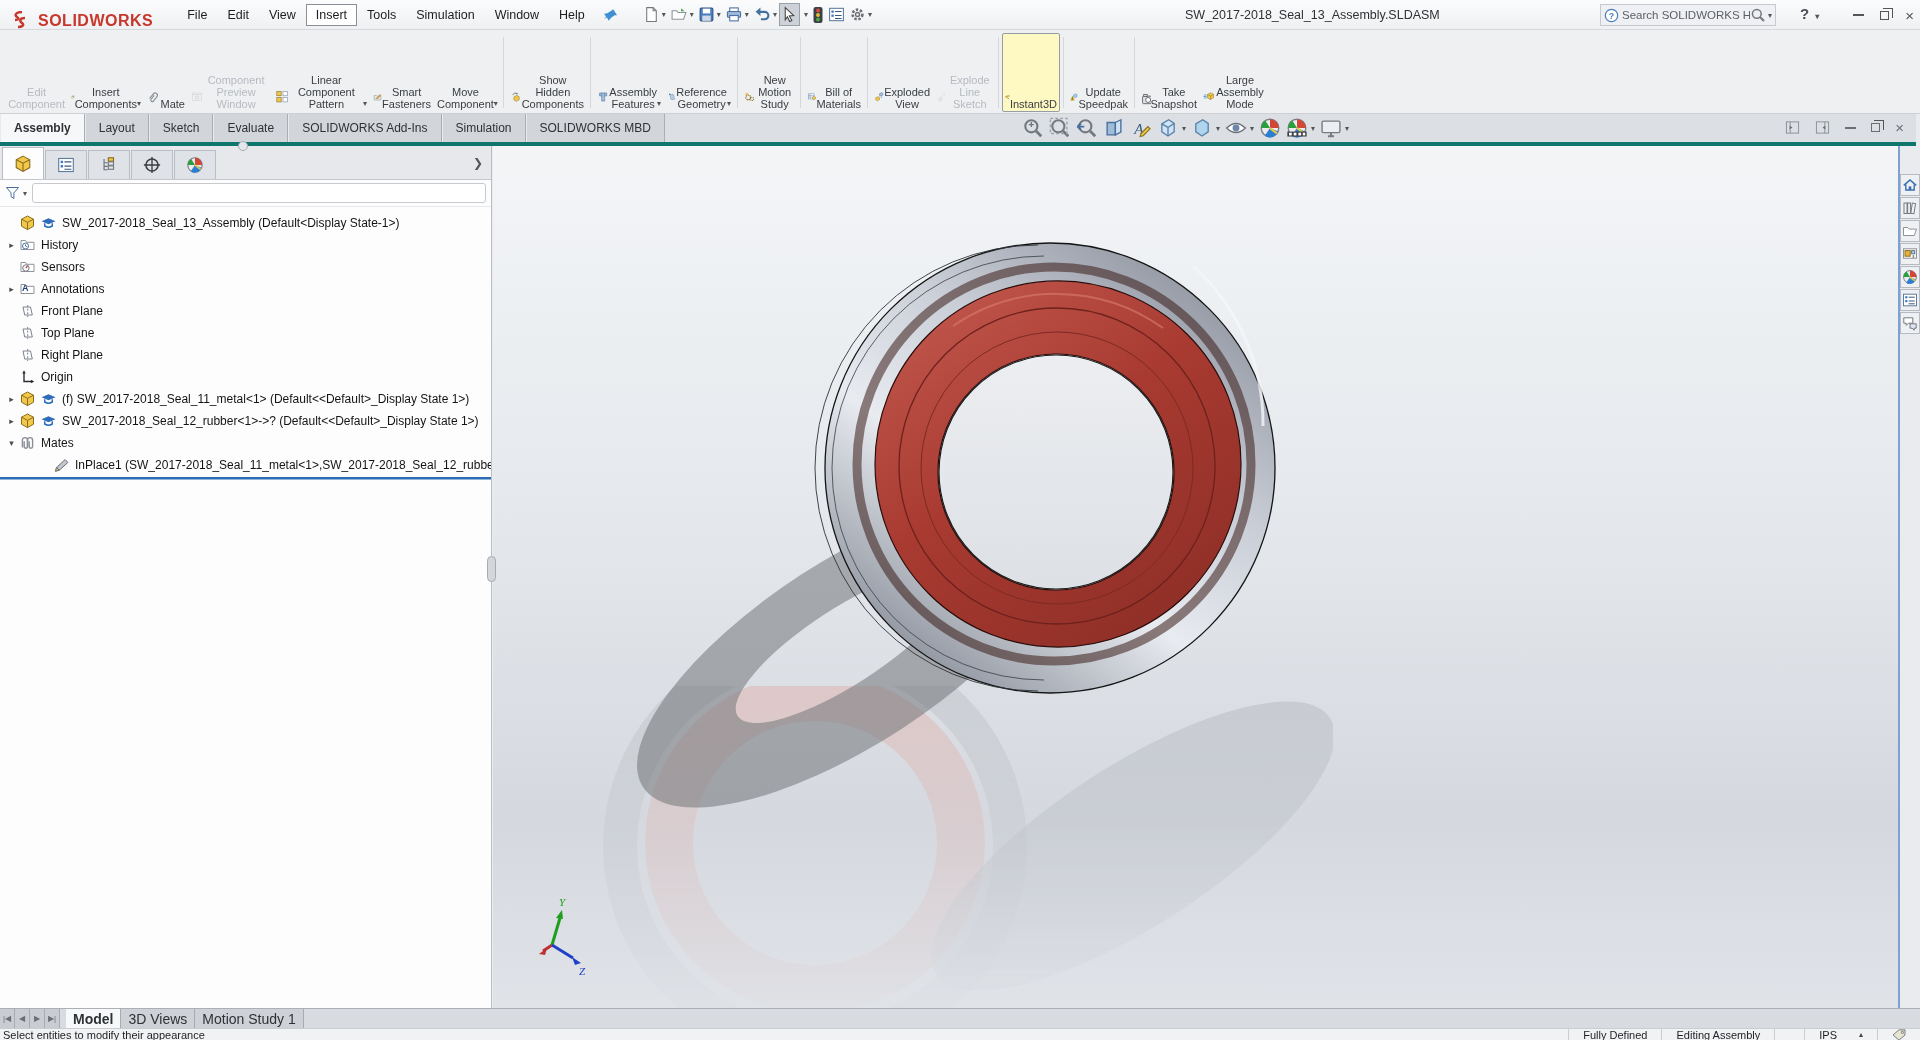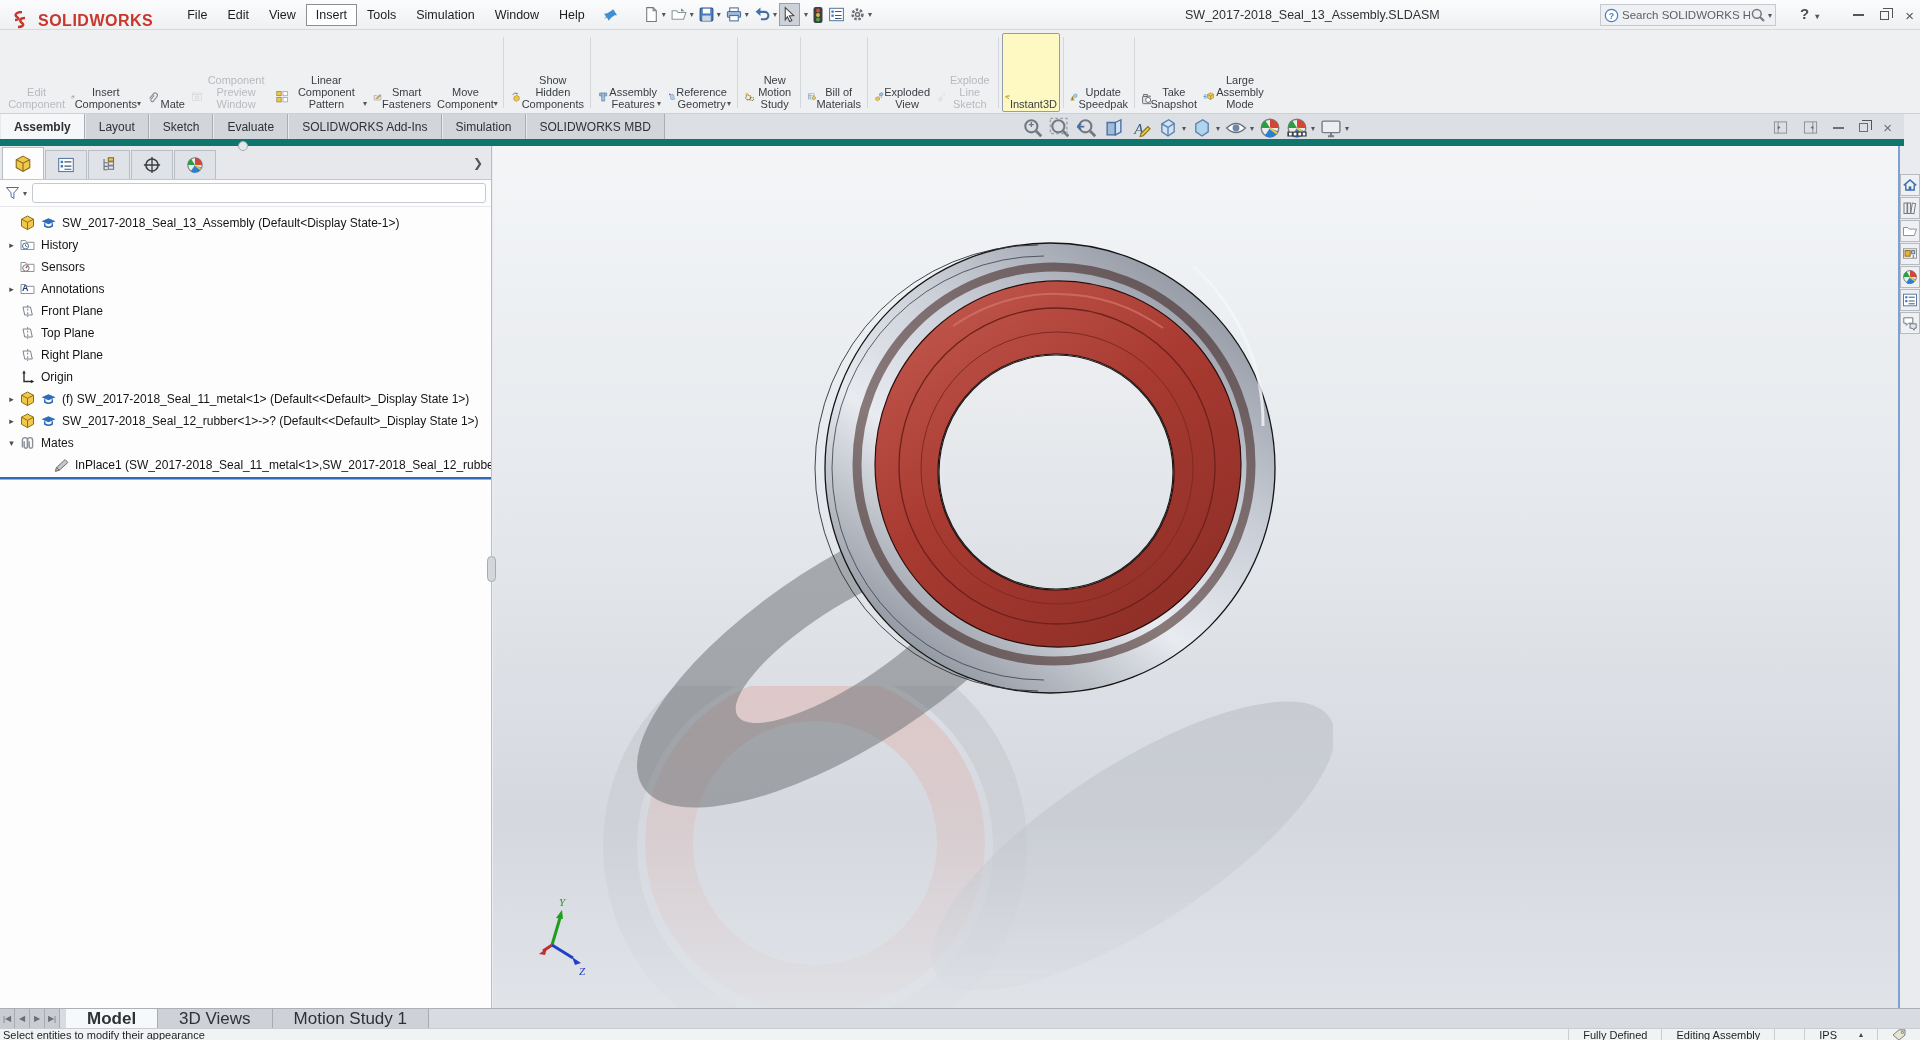--- a/index.html
+++ b/index.html
@@ -32,21 +32,21 @@
 
 #ribbon{position:absolute;left:0;top:30px;right:0;height:84px;background:#eef0f2;border-bottom:1px solid #cdd1d6;display:flex;align-items:stretch;padding:3px 2px 1px 4px}
 .rbtn{display:flex;flex-direction:row;align-items:flex-end;padding:4px 2px 1px;text-align:center;font-size:11px;line-height:12px;color:#3a3d42;border:1px solid transparent;border-radius:2px}
 .rbtn .lbl{margin-top:2px}
 .rbtn.dis{color:#b7bac0}
 .rbtn.dis svg{opacity:.38;filter:grayscale(1)}
 .rbtn.on{background:#fef9c3;border:1px solid #979da5}
 .dcaret{font-size:8px;color:#555;margin-top:1px}
 .rsep{width:1px;background:#d4d7dc;margin:4px 3px}
 
-#cmdtabs{position:absolute;left:0;top:114px;right:16px;height:32px;background:#dce0e5;border-bottom:7px solid #0f766e}
+#cmdtabs{position:absolute;left:0;top:114px;right:4px;height:32px;background:#dce0e5;border-bottom:4px solid #0f766e}
 .ctabs{display:flex;height:100%}
 .ctab{display:flex;align-items:center;padding:0 13px;font-size:12px;color:#2e3135;background:#d2d6db;border-right:1px solid #a9aeb5;border-left:1px solid #e8ebee}
 .ctab.active{background:#f6f7f9;font-weight:bold}
 #headsup{position:absolute;left:1022px;top:3px;display:flex;align-items:center;gap:5px}
 .hbtn{display:flex;align-items:center;gap:1px}
 #docctl{position:absolute;right:12px;top:6px;display:flex;align-items:center;gap:15px;color:#6b6f75}
 
 #lpanel{position:absolute;left:0;top:146px;width:492px;bottom:32px;background:#fdfdfe;border-right:1px solid #b9bec4;z-index:3}
 .ptabs{height:34px;background:#e6e8ec;border-bottom:1px solid #c3c7cd;display:flex;align-items:flex-end;padding-left:2px}
 .ptab{width:42px;height:29px;display:flex;align-items:center;justify-content:center;border:1px solid #b9bec4;border-bottom:none;background:#dfe2e6;margin-right:1px}
@@ -65,21 +65,21 @@
 .top-dot{position:absolute;left:238px;top:-5px;width:10px;height:10px;border-radius:50%;background:#e3e6ea;border:1px solid #a7abb2;z-index:5}
 
 #viewport{position:absolute;left:493px;top:146px;right:22px;bottom:32px;background:linear-gradient(180deg,#f3f5f7 0%,#e6e9ed 40%,#d5d9df 78%,#e0e3e8 100%)}
 
 #taskpane{position:absolute;right:0;top:146px;width:22px;bottom:32px;background:#e9ebee;border-left:2px solid #7ba2d2}
 .tpbtn{width:20px;height:22px;border:1px solid #b6bac1;background:#eef0f3;display:flex;align-items:center;justify-content:center;margin-top:1px}
 #taskpane .stack{margin-top:28px}
 
 #bottomtabs{position:absolute;left:0;right:0;top:1008px;height:20px;background:#d8dbe0;border-top:1px solid #abafb6;display:flex;align-items:stretch}
 .navbtn{width:15px;display:flex;align-items:center;justify-content:center;background:#c9ccd1;border-right:1px solid #a8acb2;font-size:8px;color:#6b6f75}
-.btab{display:flex;align-items:center;padding:0 21px;font-size:17px;background:#ced2d7;border-right:1px solid #a8acb2;color:#2e3135}
+.btab{display:flex;align-items:center;padding:0 7px;font-size:14px;background:#ced2d7;border-right:1px solid #a8acb2;color:#2e3135}
 .btab.active{background:#f7f8fa;font-weight:bold;margin-left:6px}
 
 #statusbar{position:absolute;left:0;right:0;top:1028px;height:12px;background:#f1f2f4;border-top:1px solid #c9ccd1;display:flex;align-items:center;font-size:11px;line-height:12px;color:#1d1f22}
 #statusbar .msg{margin-left:3px;flex:1}
 .scell{padding:0 14px;border-left:1px solid #c9ccd1;height:100%;display:flex;align-items:center}
 .scaret{font-size:8px;color:#444;margin-left:22px}
 </style>
 </head>
 <body>
 

